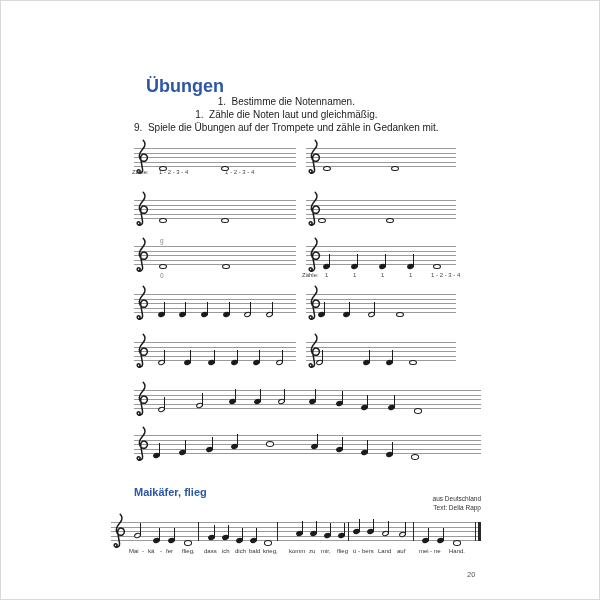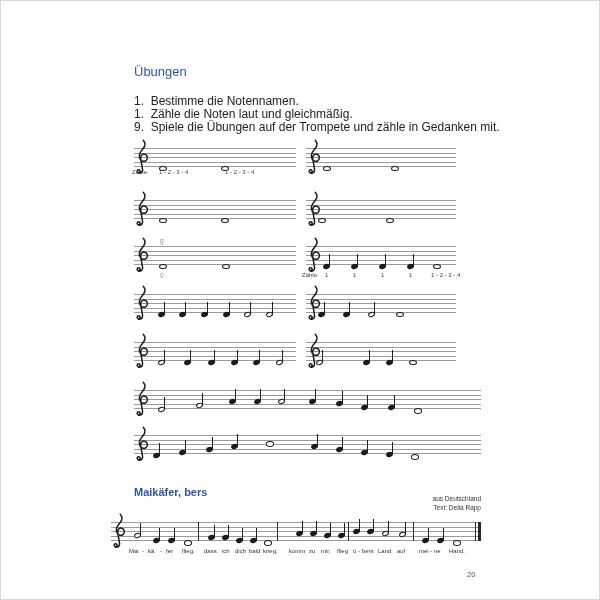--- a/index.html
+++ b/index.html
@@ -1,20 +1,20 @@
 <!DOCTYPE html>
 <html style="--accent: #2b57a6; --box-border: #e3a04b; --box-text: #4a5d9c; --staffline: #9a9a9a; --note: #1b1b1b;"><head>
 <meta charset="utf-8">
 <style>
   html,body{margin:0;padding:0;}
   body{width:600px;height:600px;background:#fafafa;font-family:"Liberation Sans",sans-serif;}
   .page{position:absolute;left:0;top:0;width:598px;height:598px;border:1px solid #d9d9d9;background:#ffffff;overflow:hidden;}
   .info-box{position:absolute;left:198px;top:41px;width:196px;height:20px;border:1px solid var(--box-border,#e3a04b);background:#fffdf4;text-align:center;line-height:20px;font-size:7.5px;color:var(--box-text,#4a5d9c);}
-  .heading{position:absolute;left:133px;top:63px;margin:0;font-size:13px;font-weight:normal;color:var(--accent,#2b57a6);}
-  .instructions{position:absolute;left:133px;top:94px;font-size:12px;color:#222;}
+  .heading{position:absolute;left:133px;top:63px;margin:12px;font-size:18px;font-weight:bold;color:var(--accent,#2b57a6);}
+  .instructions{position:absolute;left:133px;top:94px;font-size:10px;color:#222;text-align:center;}
   .instr{line-height:13px;white-space:pre;}
   .song-title{position:absolute;left:133px;top:485px;margin:0;font-size:11px;font-weight:bold;color:var(--accent,#2b57a6);}
   .credits{position:absolute;left:330px;top:493px;width:150px;text-align:right;font-size:6.5px;line-height:9px;color:#333;}
   .page-number{position:absolute;left:466px;top:569px;font-size:7.5px;color:#555;}
   .staff{position:absolute;height:18px;overflow:visible;}
   .staff-line{position:absolute;left:0;right:0;height:1px;background:var(--staffline,#9a9a9a);}
   .clef{position:absolute;left:-3px;top:-10px;}
   .notehead{position:absolute;border-radius:50%;box-sizing:border-box;}
   .note-q{width:7px;height:5px;background:var(--note,#1b1b1b);transform:rotate(-18deg);}
   .note-h{width:7px;height:5px;background:#fff;border:1.5px solid var(--note,#1b1b1b);transform:rotate(-18deg);}
@@ -309,21 +309,21 @@
         <div class="stem" style="left: 332px; top: 6px; height: 13px;"></div>
         <div class="notehead note-w" style="left: 342px; top: 18.25px;"></div>
         <div class="barline" style="left: 87px;"></div>
         <div class="barline" style="left: 166px;"></div>
         <div class="barline" style="left: 237px;"></div>
         <div class="barline" style="left: 302px;"></div>
         <div class="barline" style="left: 364px;"></div>
         <div class="barline thick" style="left: 367px;"></div>
       </div>
     </div>
-  <h2 class="song-title">Maikäfer, bers</h2>
+  <h2 class="song-title">Maikäfer, flieg</h2>
   <div class="credits">
     <div>aus Deutschland</div>
     <div>Text: Delia Rapp</div>
   </div>
   <div id="lyrics">
       <span class="lyric" style="left: 128px;">Mai</span>
       <span class="lyric" style="left: 141px;">-</span>
       <span class="lyric" style="left: 147px;">kä</span>
       <span class="lyric" style="left: 159px;">-</span>
       <span class="lyric" style="left: 165px;">fer</span>

